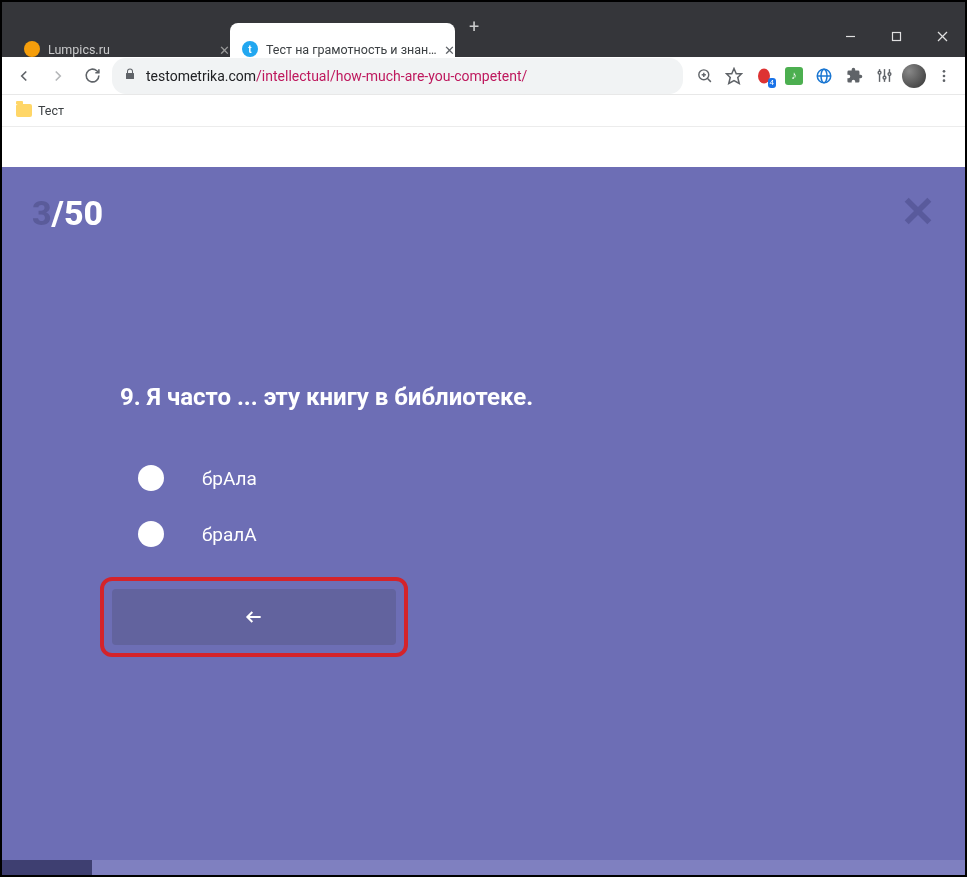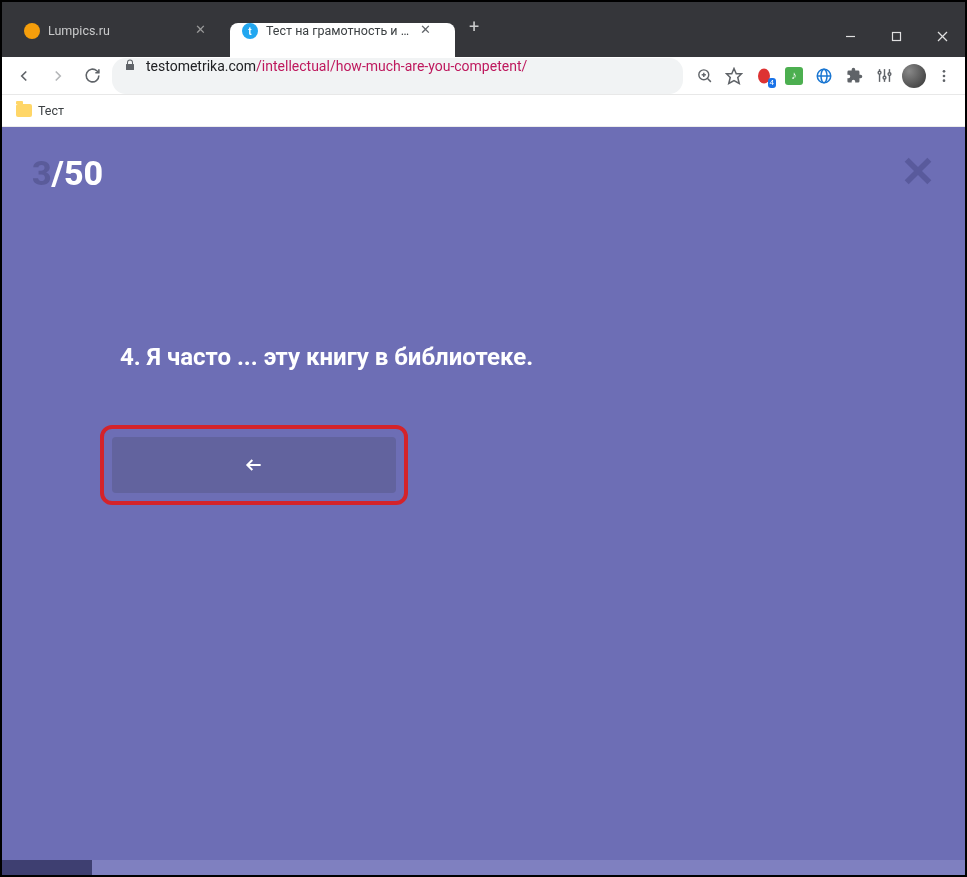--- a/index.html
+++ b/index.html
@@ -1,54 +1,54 @@
 <!DOCTYPE html>
 <html><head>
 <meta charset="utf-8">
 <style>
   * { box-sizing: border-box; margin: 0; padding: 0; font-family: -apple-system, BlinkMacSystemFont, "Segoe UI", Roboto, Arial, sans-serif; }
   body { background: #fff; }
   .window { width: 967px; height: 877px; border: 2px solid #000; position: relative; background: #fff; display:flex; flex-direction:column;}
   
   .titlebar { height: 55px; background: #35363a; display: flex; align-items: flex-end; justify-content: space-between;}
   .tabs-area { display: flex; align-items: flex-end; height: 100%; padding-left: 10px;}
-  .tab { height: 34px; display: flex; align-items: flex-start; padding: 0 24px 0 12px; font-size: 12.5px; max-width: 230px; border-radius: 8px 8px 0 0; margin-right: 0;}
+  .tab { height: 34px; display: flex; align-items: flex-end; padding: 0 0 0 12px; font-size: 12.5px; max-width: 230px; border-radius: 8px 8px 0 0; margin-right: 0;}
   .tab-inactive { color: #c9cacb; background: transparent; width:218px;}
   .tab-active { background: #fff; color: #3c4043; width: 225px;}
   .tab .favicon { width: 16px; height: 16px; border-radius: 50%; margin-right: 8px; flex-shrink: 0;}
   .favicon-orange { background: #f59e0b; }
   .favicon-blue { background: #22a7f0; display:flex;align-items:center;justify-content:center;color:#fff;font-size:10px;font-weight:bold;}
   .tab-title { white-space: nowrap; overflow: hidden; text-overflow: ellipsis; flex:1;}
   .tab-close { margin-left: 6px; font-size: 13px; line-height:1; }
   .tab-close-inactive{color:#9a9a9a;}
   .tab-close-active{color:#5f6368;}
   .newtab { color:#c9cacb; font-size:18px; padding: 0 14px 6px; align-self: center;}
   .win-controls { display:flex; height: 40px; align-items: flex-start; padding-top:4px;}
   .win-btn { width:46px; height:30px; display:flex; align-items:center; justify-content:center; color:#e0e0e0;}
   .win-btn svg{width:11px;height:11px;}
   
   .addressbar { height: 38px; background: #fff; display:flex; align-items:center; padding: 0 8px; border-bottom: 1px solid #e8e8e8;}
   .nav-icons { display:flex; align-items:center; gap: 6px; padding-right: 6px;}
   .nav-btn { width:28px; height:28px; display:flex; align-items:center; justify-content:center; color:#5f6368; border-radius:50%;}
   .nav-btn.disabled{color:#b5b7b9;}
-  .urlbox { flex:1; height:36px; background:#f1f3f4; border-radius:14px; display:flex; padding: 0 12px; font-size:14px; color:#5f6368;}
+  .urlbox { flex:1; height:36px; background:#f1f3f4; border-radius:14px; display:flex; align-items:center; padding: 0 12px; font-size:14px; color:#5f6368;}
   .urlbox .lock{margin-right:10px;color:#5f6368;}
   .urlbox .domain{color:#202124;}
   .urlbox .path{color:#be185d;}
   .right-icons{display:flex; align-items:center; gap:4px; padding-left:8px;}
   .ext-icon{width:26px;height:26px;display:flex;align-items:center;justify-content:center;color:#5f6368; position:relative;}
   .ext-badge{position:absolute;bottom:1px;right:1px;background:#1a73e8;color:#fff;font-size:8px;border-radius:3px;padding:0 2px;line-height:1.2;}
   .avatar{width:24px;height:24px;border-radius:50%;background:radial-gradient(circle at 30% 30%, #888, #333);}
   
   .bookmarks { height:32px; background:#fff; display:flex; align-items:center; padding: 0 14px; font-size:12.5px; color:#3c4043; border-bottom: 1px solid #ececec;}
   .bm-item{display:flex;align-items:center;gap:6px;}
   .bm-folder{width:16px;height:13px;background:#ffd667;border-radius:2px;position:relative;}
   .bm-folder:before{content:"";position:absolute;top:-3px;left:0;width:7px;height:3px;background:#ffd667;border-radius:1px 1px 0 0;}
   
-  .content { flex:1; background:#6d6eb5; position:relative; overflow:hidden;}
+  .content { flex:1; background:#6d6eb5; position:relative; overflow:hidden;margin-top:40px;}
   .quiz-header{display:flex;justify-content:space-between;align-items:center;padding:26px 30px 0 30px;}
   .counter{font-size:34px;font-weight:800;color:#fff;}
   .counter .current{color:#5a5b9a;}
   .close-x{color:#595a9c;}
   .close-x svg{width:34px;height:34px;stroke-width:4;}
   .quiz-body{padding: 150px 0 0 118px;}
   .question{color:#fff;font-size:24px;font-weight:700;margin-bottom:54px;}
   .options{padding-left:18px;}
   .option{display:flex;align-items:center;margin-bottom:30px; cursor:pointer;}
   .radio{width:26px;height:26px;border-radius:50%;background:#fff;margin-right:38px;flex-shrink:0;}
@@ -198,21 +198,31 @@
         <span class="current">3</span><span>/</span><span>50</span>
       </div>
       <div class="close-x">
         <svg viewBox="0 0 24 24" fill="none" stroke="currentColor">
             <line x1="4" y1="4" x2="20" y2="20"></line>
             <line x1="20" y1="4" x2="4" y2="20"></line>
           </svg>
       </div>
     </div>
     <div class="quiz-body">
-      <div class="question">4. Я часто ... эту книгу в библиотеке.</div>
+      <div class="question">9. Я часто ... эту книгу в библиотеке.</div>
+      <div class="options">
+        <div class="option">
+          <span class="radio"></span>
+          <span class="option-label">брАла</span>
+        </div>
+        <div class="option">
+          <span class="radio"></span>
+          <span class="option-label">бралА</span>
+        </div>
+      </div>
       <div class="back-wrap">
         <div class="highlight-box">
           <div class="back-btn">
             <svg viewBox="0 0 24 24" fill="none" stroke="currentColor" stroke-width="2.4">
                 <line x1="20" y1="12" x2="4" y2="12"></line>
                 <polyline points="10 6 4 12 10 18"></polyline>
               </svg>
           </div>
         </div>
       </div>

